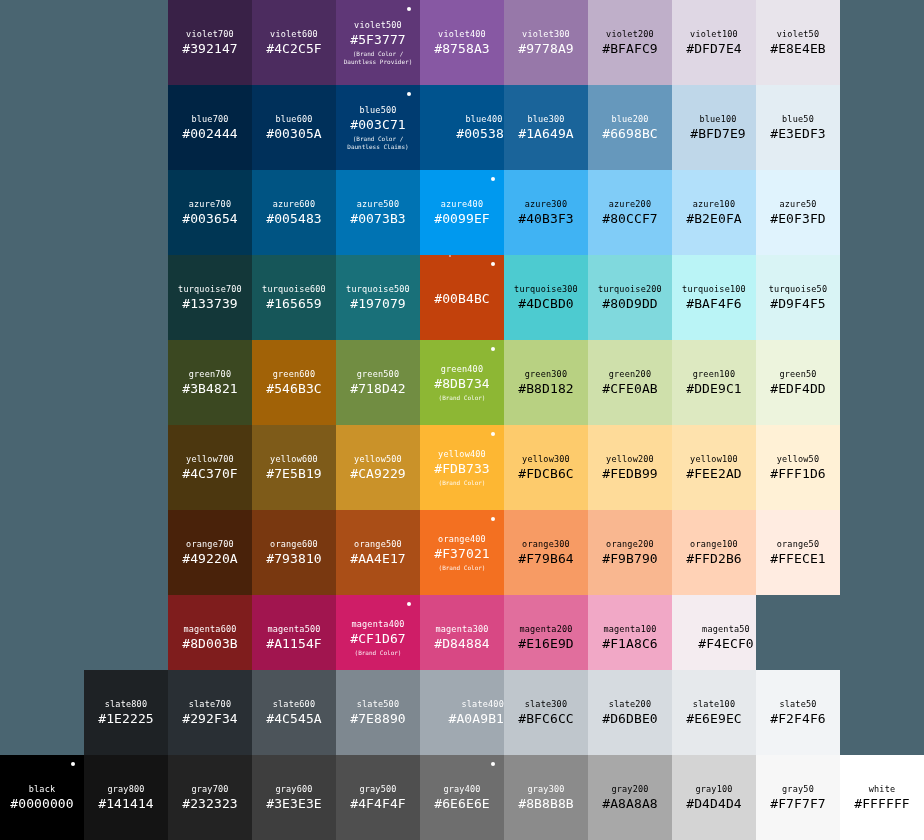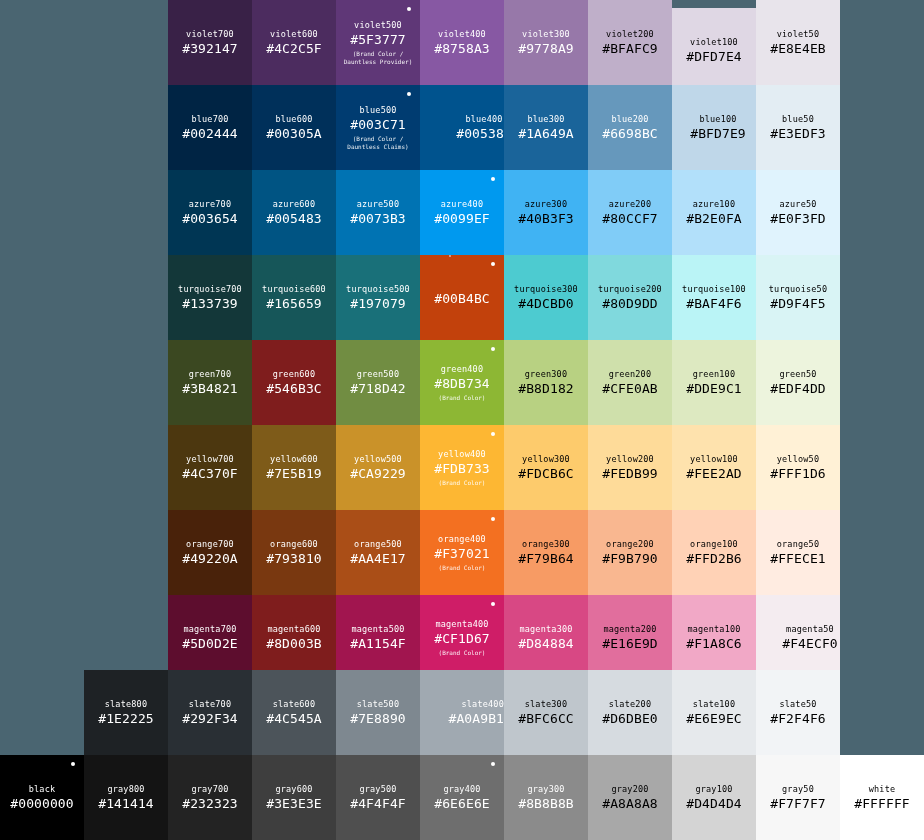--- a/index.html
+++ b/index.html
@@ -101,21 +101,21 @@
         <div class="s-hex">#8758A3</div>
       </div>
       <div class="swatch light" style="background: rgb(151, 120, 169);">
         <div class="s-name">violet300</div>
         <div class="s-hex">#9778A9</div>
       </div>
       <div class="swatch dark" style="background: rgb(191, 175, 201);">
         <div class="s-name">violet200</div>
         <div class="s-hex">#BFAFC9</div>
       </div>
-      <div class="swatch dark" style="background: rgb(223, 215, 228); margin-top: 8px;">
+      <div class="swatch dark" style="background: rgb(223, 215, 228);">
         <div class="s-name">violet100</div>
         <div class="s-hex">#DFD7E4</div>
       </div>
       <div class="swatch dark" style="background: rgb(232, 228, 235);">
         <div class="s-name">violet50</div>
         <div class="s-hex">#E8E4EB</div>
       </div>
     </div>
     <div class="row" style="top: 85px; left: 168px;">
       <div class="swatch light" style="background: rgb(0, 36, 68);">
@@ -223,21 +223,21 @@
       <div class="swatch dark" style="background: rgb(217, 244, 245);">
         <div class="s-name">turquoise50</div>
         <div class="s-hex">#D9F4F5</div>
       </div>
     </div>
     <div class="row" style="top: 340px; left: 168px;">
       <div class="swatch light" style="background: rgb(59, 72, 33);">
         <div class="s-name">green700</div>
         <div class="s-hex">#3B4821</div>
       </div>
-      <div class="swatch light" style="background: #7f1d1d;">
+      <div class="swatch light" style="background: #a16207;">
         <div class="s-name">green600</div>
         <div class="s-hex">#546B3C</div>
       </div>
       <div class="swatch light" style="background: rgb(113, 141, 66);">
         <div class="s-name">green500</div>
         <div class="s-hex">#718D42</div>
       </div>
       <div class="swatch light" style="background: rgb(141, 183, 52);">
         <span class="brand-dot"></span>
         <div class="s-name">green400</div>
@@ -327,24 +327,20 @@
       <div class="swatch dark" style="background: rgb(255, 210, 182);">
         <div class="s-name">orange100</div>
         <div class="s-hex">#FFD2B6</div>
       </div>
       <div class="swatch dark" style="background: rgb(255, 236, 225);">
         <div class="s-name">orange50</div>
         <div class="s-hex">#FFECE1</div>
       </div>
     </div>
     <div class="row" style="top: 595px; left: 168px;">
-      <div class="swatch light" style="background: rgb(93, 13, 46);">
-        <div class="s-name">magenta700</div>
-        <div class="s-hex">#5D0D2E</div>
-      </div>
       <div class="swatch light" style="background: #7f1d1d;">
         <div class="s-name">magenta600</div>
         <div class="s-hex">#8D003B</div>
       </div>
       <div class="swatch light" style="background: rgb(161, 21, 79);">
         <div class="s-name">magenta500</div>
         <div class="s-hex">#A1154F</div>
       </div>
       <div class="swatch light" style="background: rgb(207, 29, 103);">
         <span class="brand-dot"></span>

